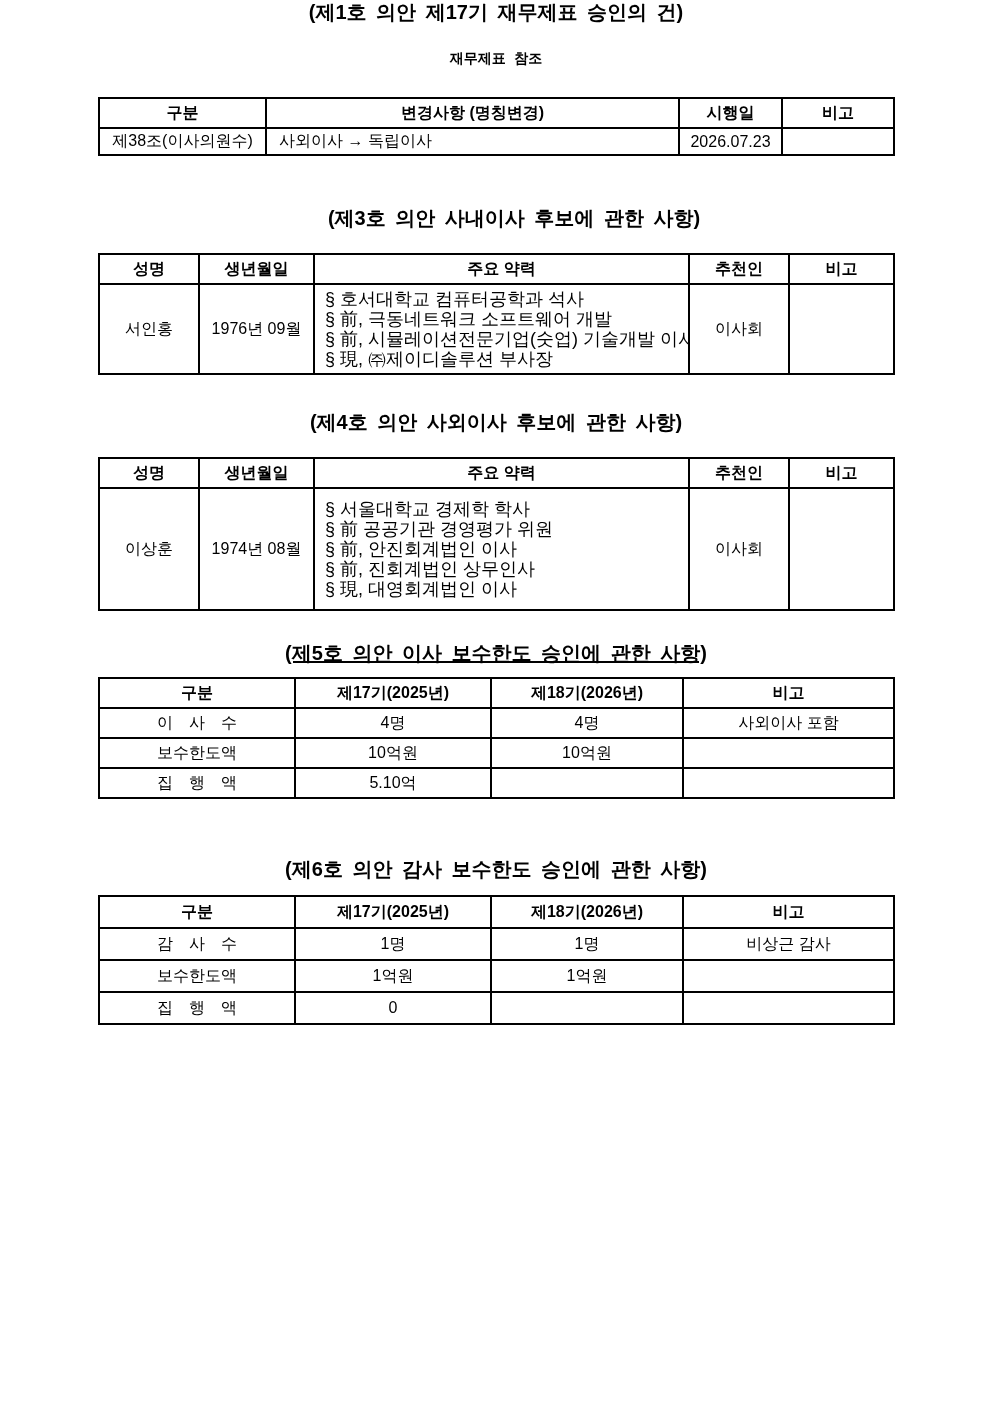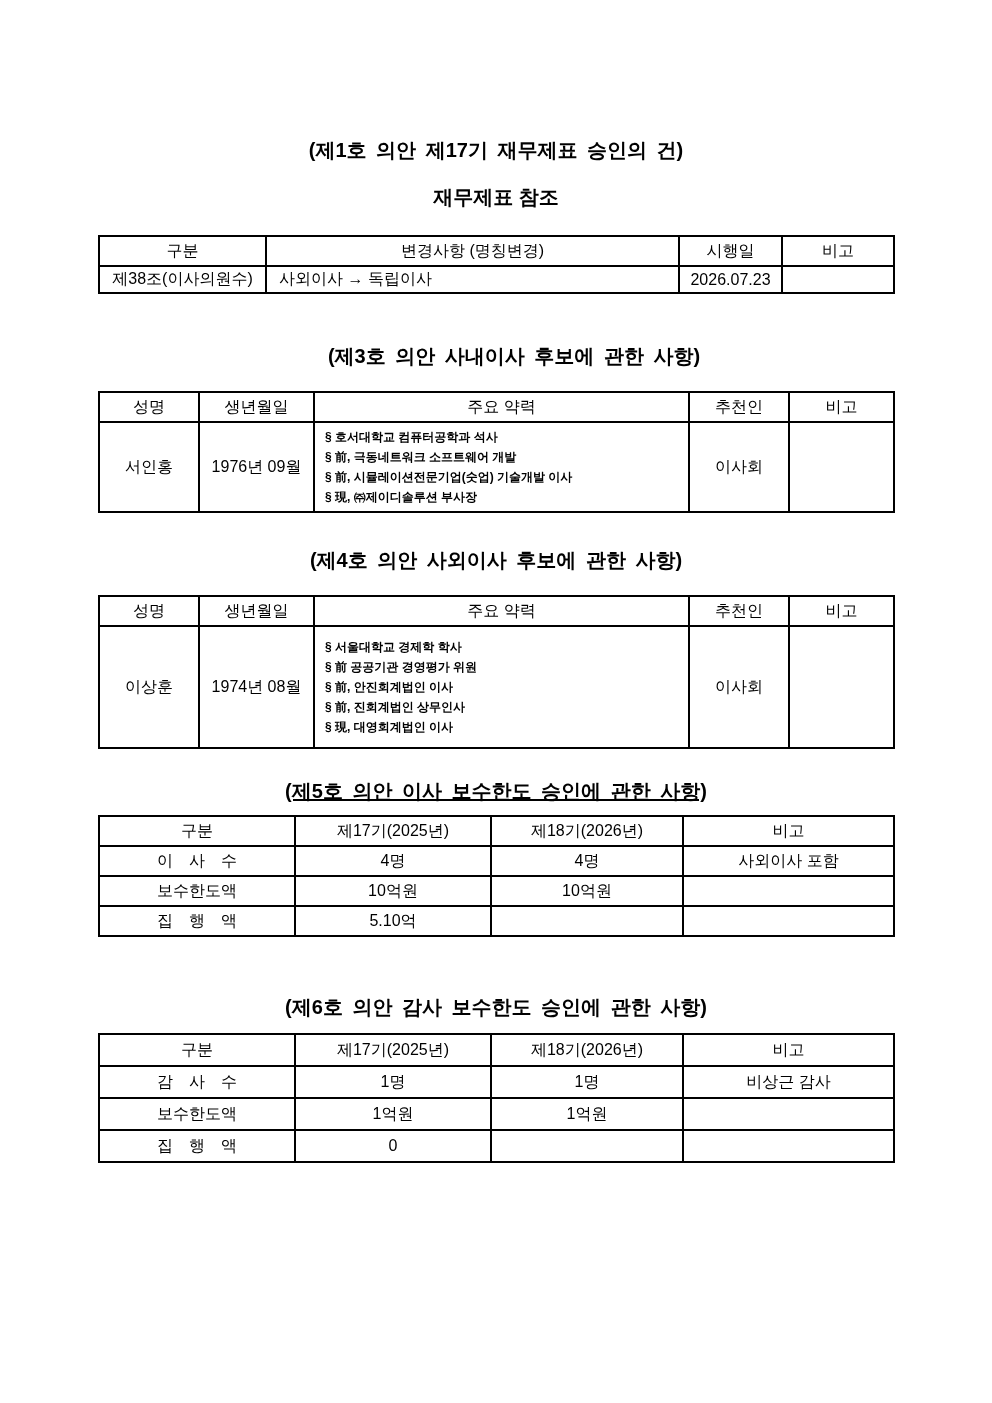--- a/index.html
+++ b/index.html
@@ -10,35 +10,36 @@
     font-family: "Liberation Sans", "DejaVu Sans", sans-serif;
   }
   .page {
     position: relative;
     width: 992px;
     height: 1403px;
     margin: 0 auto;
     background: #ffffff;
     overflow: hidden;
   }
-  .doc { padding-top: 138px; }
+  .doc { }
   .title {
     text-align: center;
     font-size: 20px;
     line-height: 24px;
     font-weight: 700;
     word-spacing: 4px;
     white-space: pre;
   }
   .subtitle {
     text-align: center;
-    font-size: 20px;
+    font-size: 14px;
     line-height: 24px;
     font-weight: 700;
     margin-top: 23px;
+    font-family: Liberation Mono, monospace;
   }
   .m-t2 { margin-top: 46px; }
   .m-tbl1 { margin-top: 26px; }
   .m-t3 { margin-top: 50px; margin-left: 36px; }
   .m-tbl2 { margin-top: 23px; }
   .m-t4 { margin-top: 35px; }
   .m-tbl3 { margin-top: 23px; }
   .m-t5 { margin-top: 30px; text-decoration: underline; }
   .m-tbl4 { margin-top: 12px; }
   .m-t6 { margin-top: 58px; }
@@ -52,39 +53,38 @@
   }
   th, td {
     border: 2px solid #000000;
     font-size: 16px;
     font-weight: 400;
     text-align: center;
     vertical-align: middle;
     padding: 2px 6px;
     overflow: hidden;
   }
-  th { font-weight: 400; border-radius: 7px; }
+  th { font-weight: 700; border-radius: 7px; }
 
   .hrow { height: 30px; }
   .t1-row { height: 21px; }
   .t2-row { height: 82px; }
   .t3-row { height: 122px; }
   .t4-row { height: 30px; }
   .t5-row { height: 32px; }
 
   .cell-left { text-align: left; padding-left: 12px; }
   .career {
     text-align: left;
     padding: 4px 4px 4px 10px;
   }
   .career-line {
     line-height: 20px;
-    font-size: 12px;
+    font-size: 18px;
     white-space: pre;
-    font-weight: bold;
   }
 
   
   col.w167 { width: 167px; }
   col.w413 { width: 413px; }
   col.w103 { width: 103px; }
   col.w112 { width: 112px; }
   col.w100 { width: 100px; }
   col.w115 { width: 115px; }
   col.w375 { width: 375px; }

